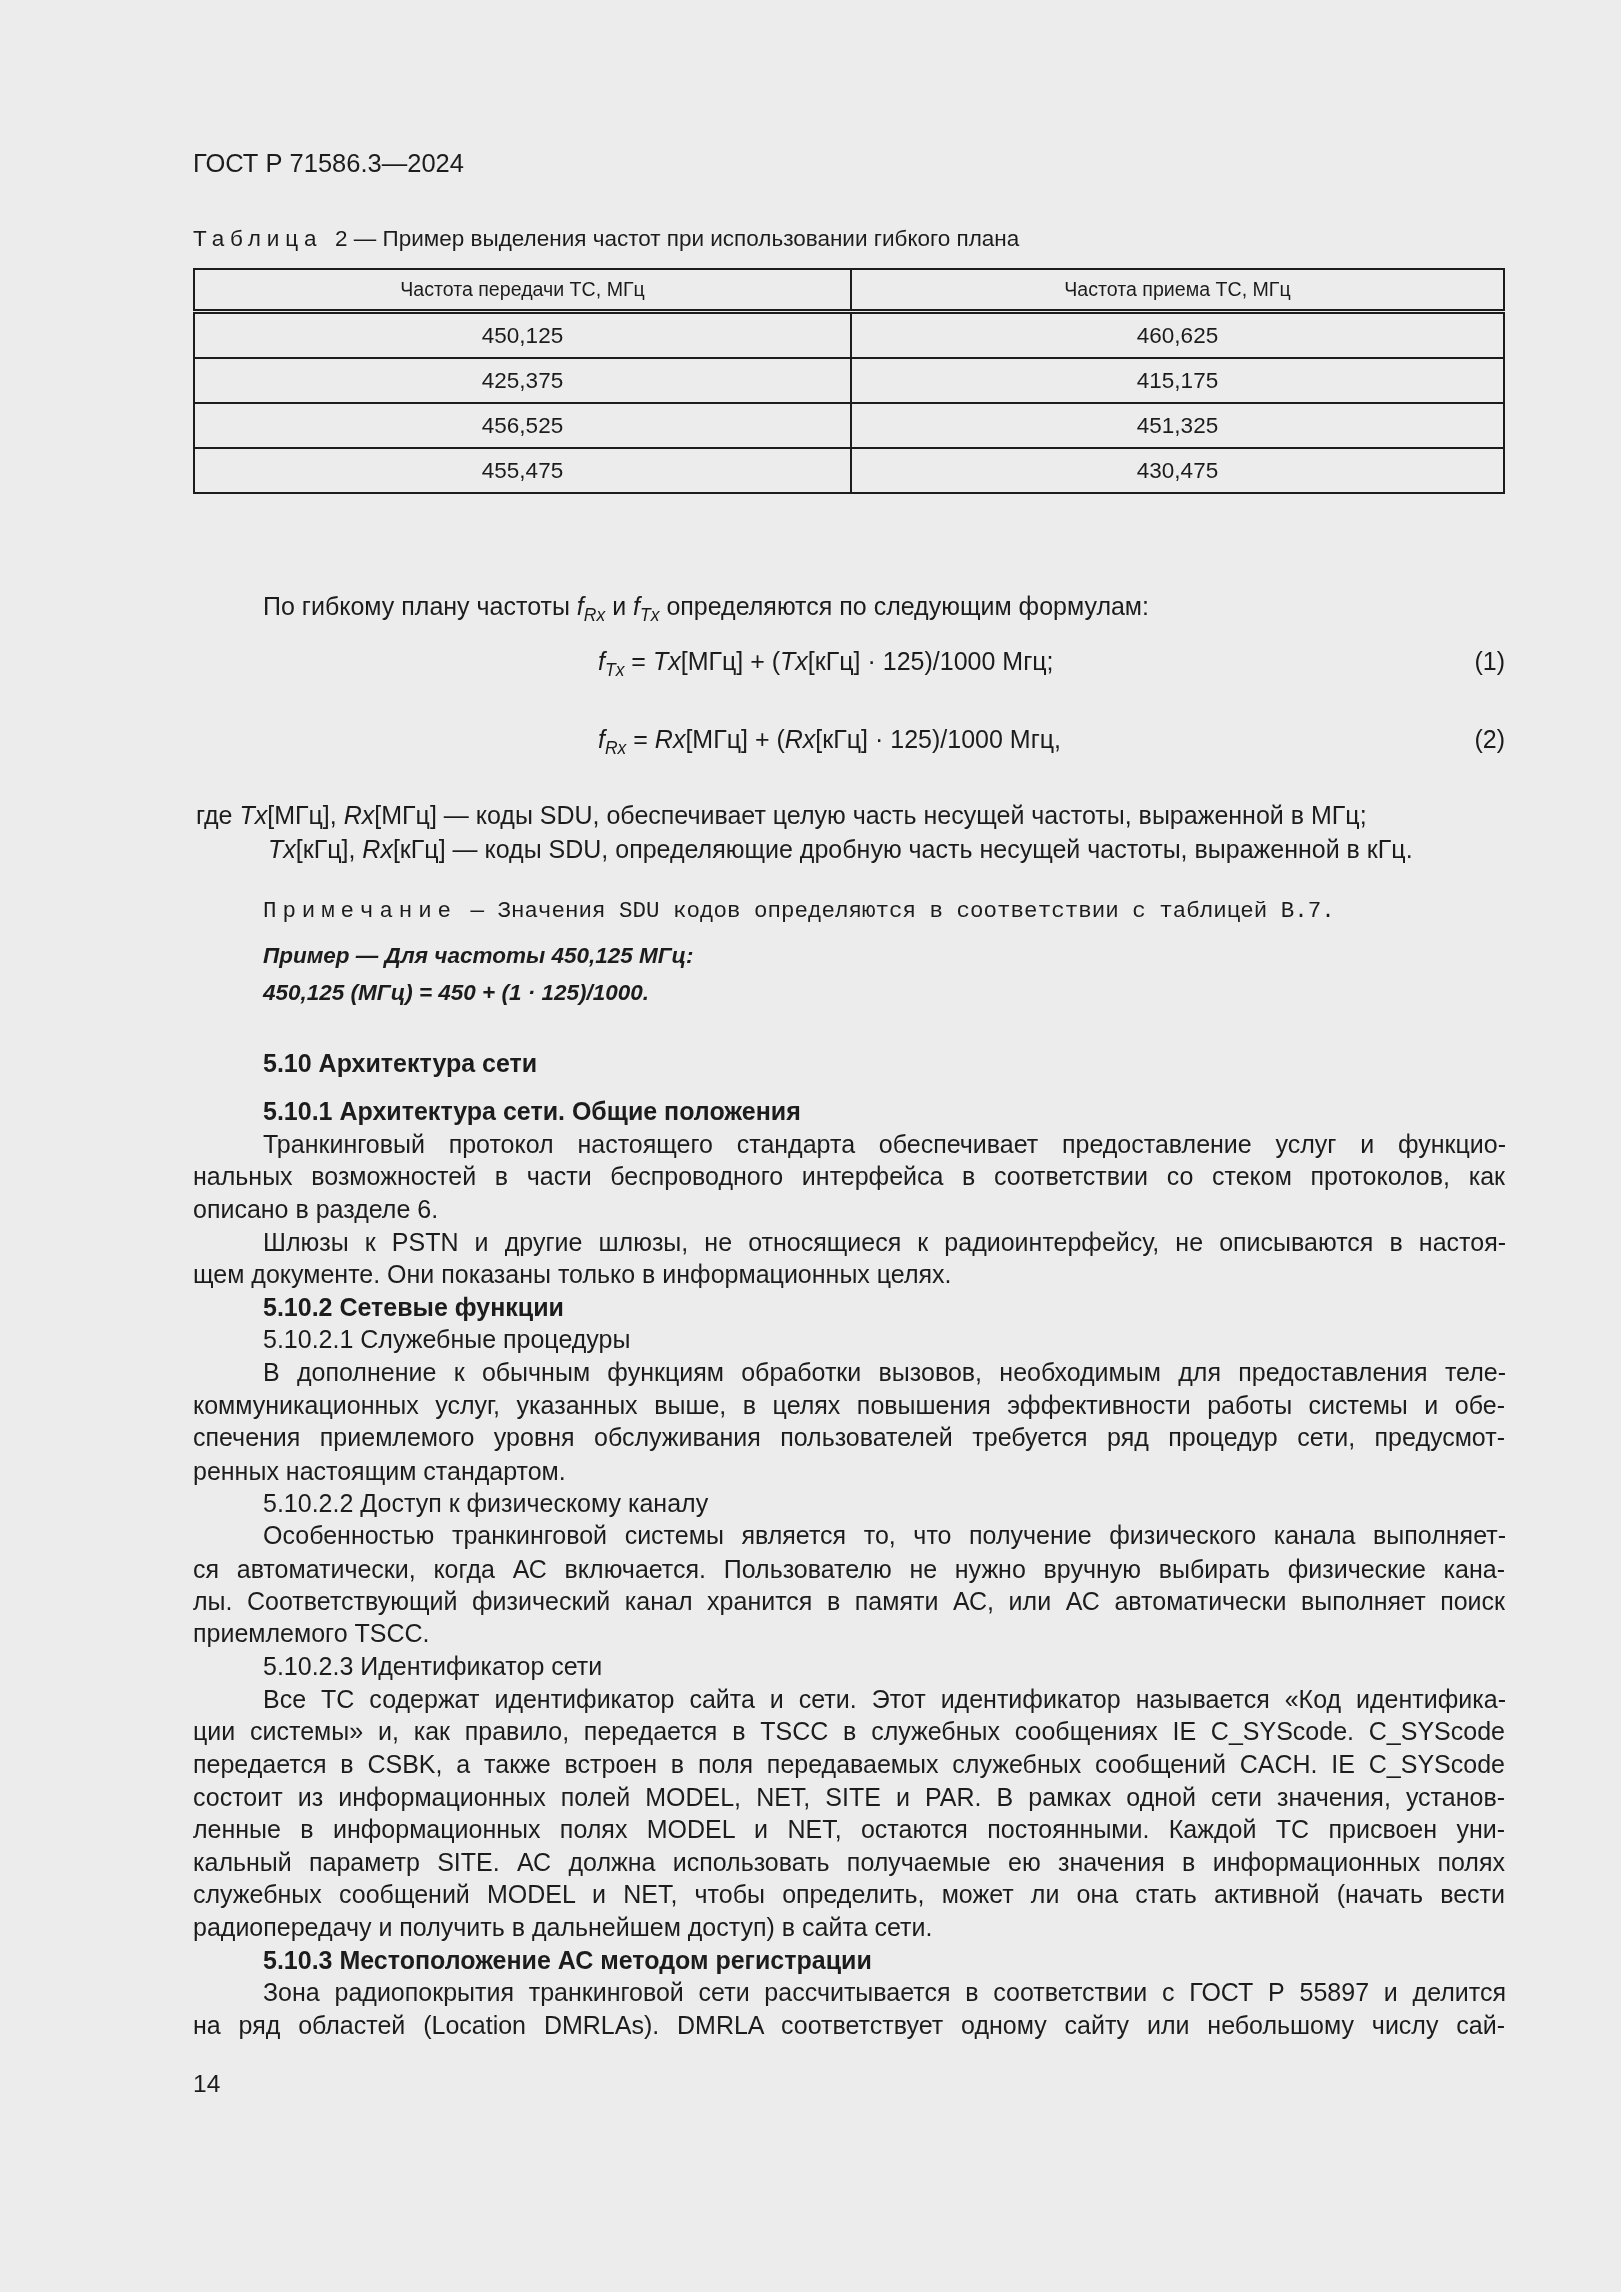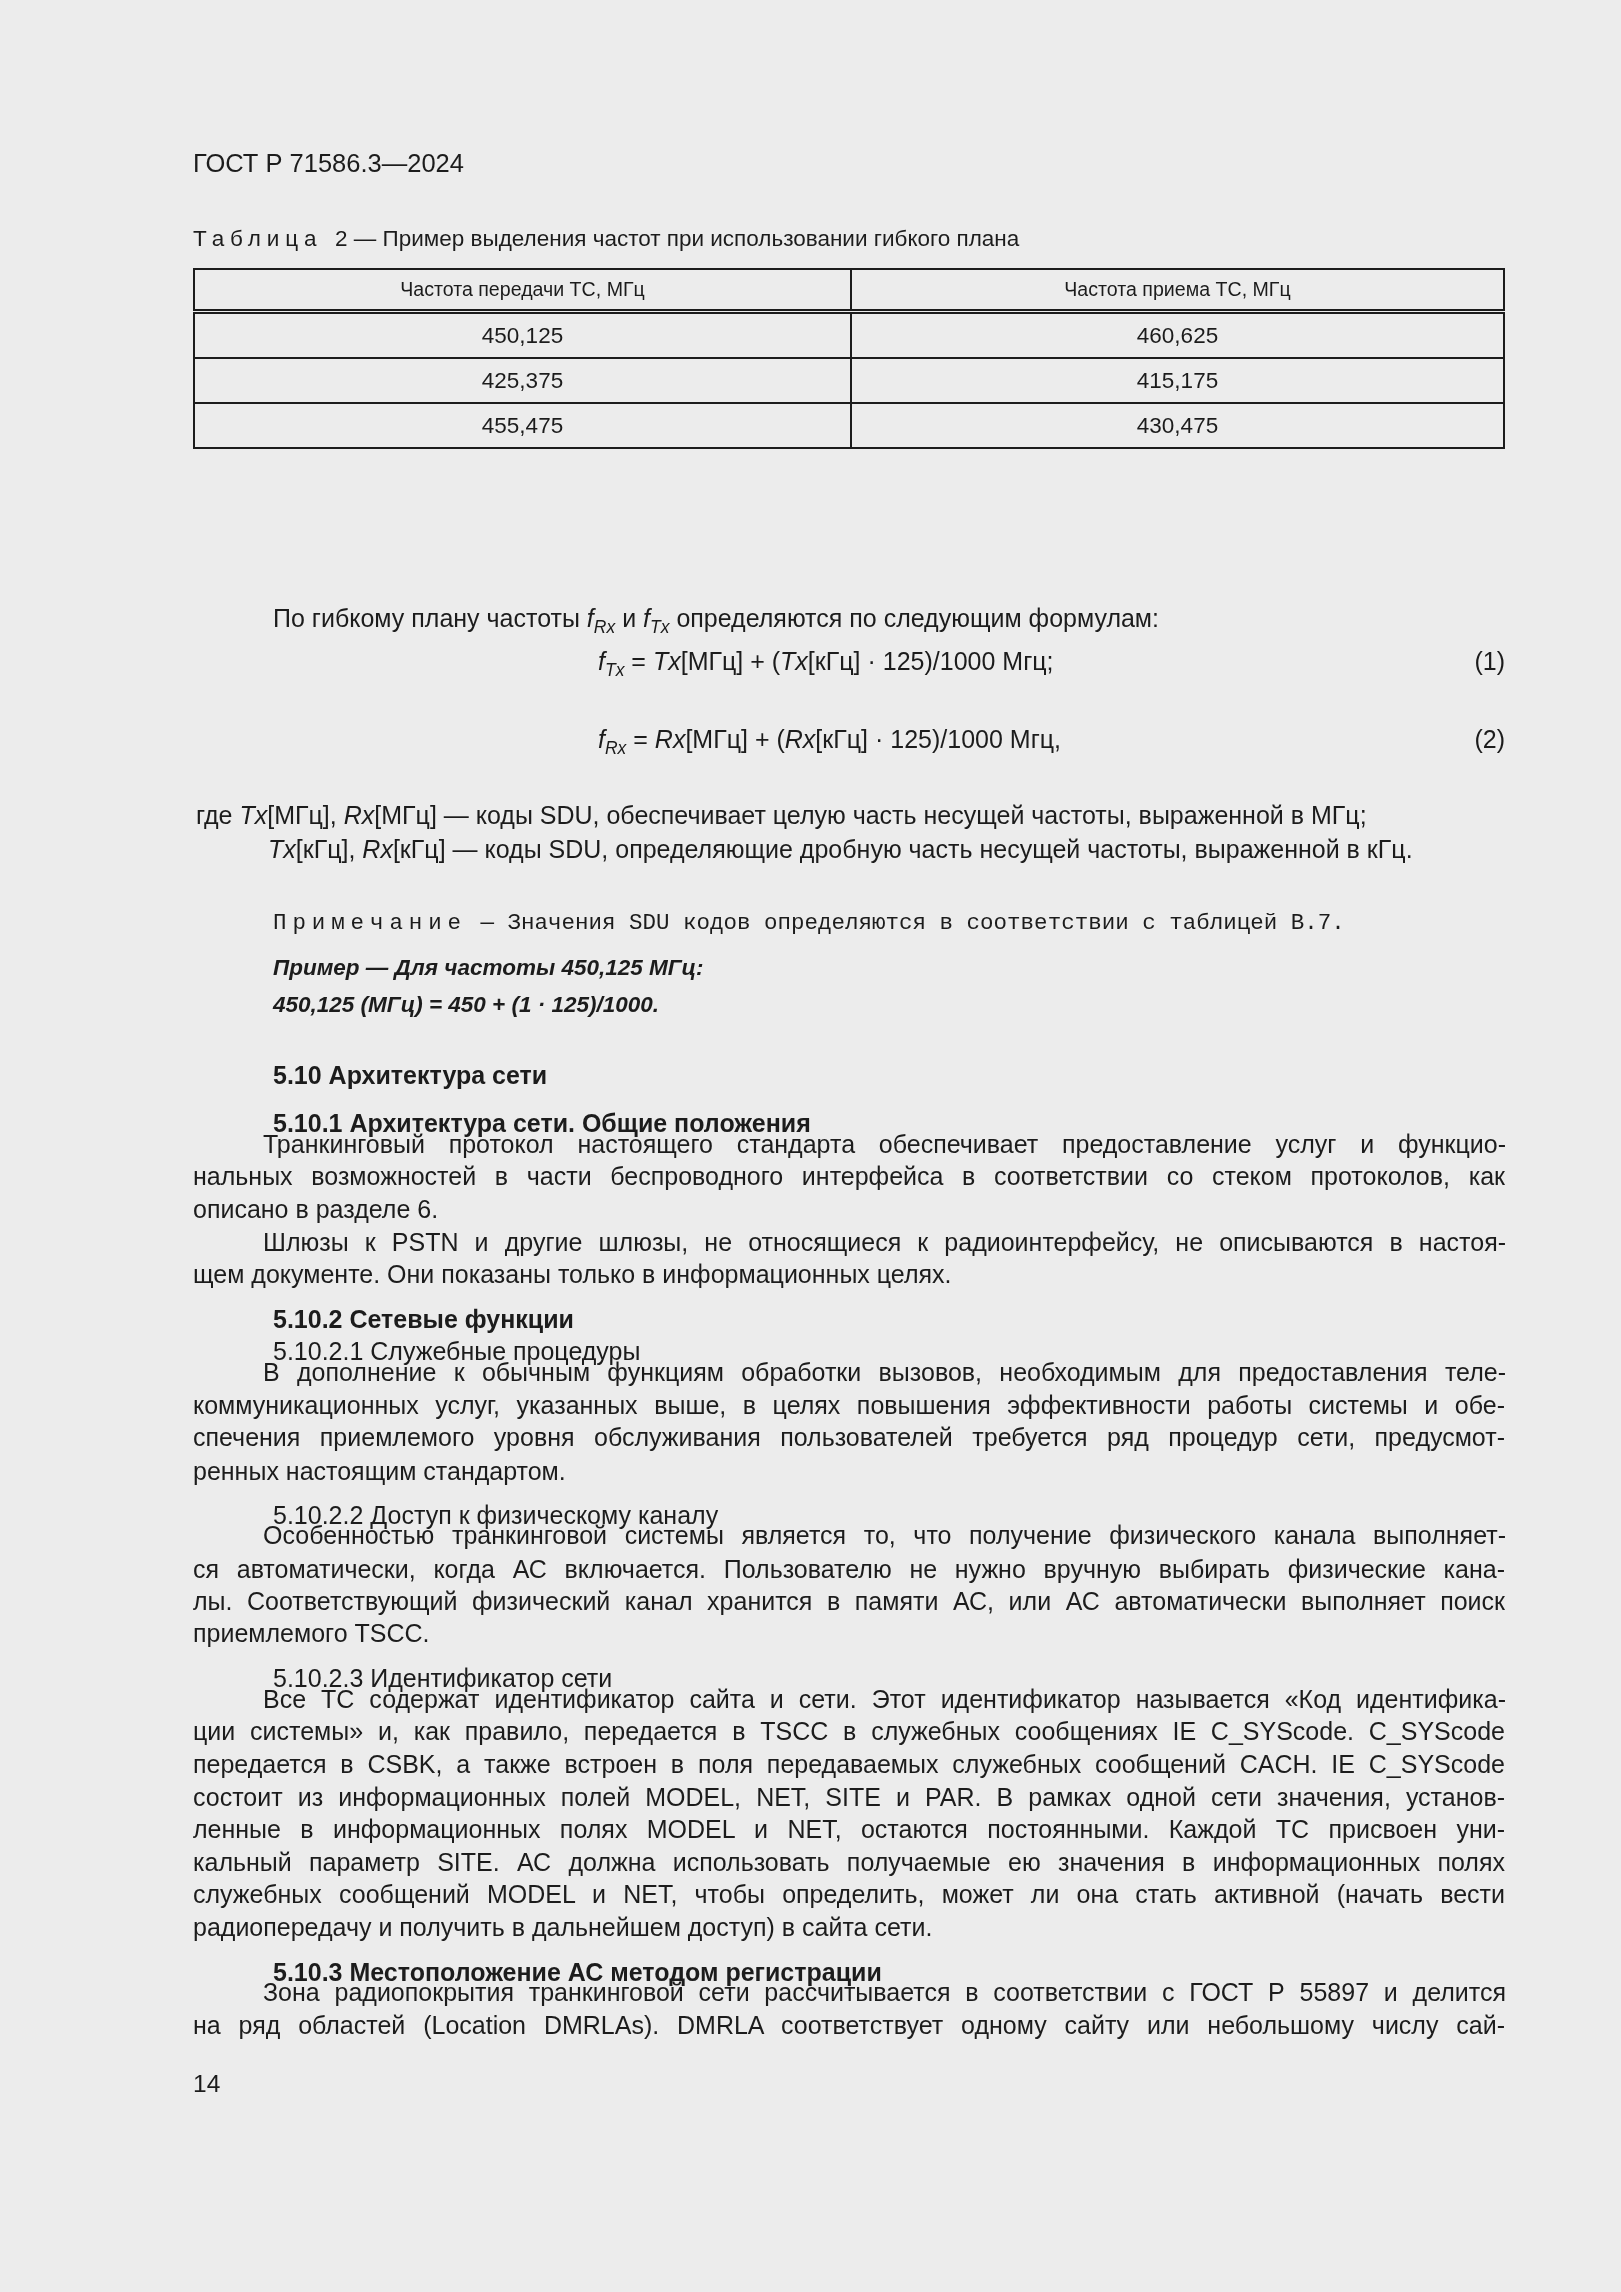--- a/index.html
+++ b/index.html
@@ -1,21 +1,21 @@
 <!DOCTYPE html>
 <html><head>
 <meta charset="utf-8">
 <style>
   html, body { margin:0; padding:0; background:#ececec; }
   body { width:1621px; height:2293px; position:relative; overflow:hidden;
          font-family:"Liberation Sans", sans-serif; color:#1c1c1c; }
   .ln { position:absolute; white-space:nowrap; font-size:25px; line-height:29px; }
   .just { left:193px; width:1312px; text-align:justify; text-align-last:justify; white-space:normal; }
   .justi { left:263px; width:1243px; text-align:justify; text-align-last:justify; white-space:normal; }
-  .ind { left:273px;margin-top:12px; }
+  .ind { left:263px; }
   .hdr { position:absolute; left:193px; top:149px; font-size:25.5px; font-weight:normal; }
   .cap { position:absolute; left:193px; top:226px; font-size:22.5px; }
   .sp { letter-spacing:5.9px; }
   table.t { position:absolute; left:193px; top:268px; width:1312px; border-collapse:collapse; }
   table.t td { border:2.9px solid #1c1c1c; text-align:center; font-size:22.5px; height:43px; padding:0; }
   table.t tr.head td { font-size:19.6px; height:39px; border-bottom:5.9px double #1c1c1c; }
   table.t td.l { width:655px;margin-top:38px; }
   .it { font-style:italic; }
   sub { font-size:70%; vertical-align:-5.9px; line-height:0; }
   .b { font-weight:bold; }
@@ -37,20 +37,24 @@
     <td class="l">Частота передачи ТС, МГц</td>
     <td>Частота приема ТС, МГц</td>
   </tr>
   <tr>
         <td class="l">450,125</td>
         <td>460,625</td>
       </tr>
   <tr>
         <td class="l">425,375</td>
         <td>415,175</td>
+      </tr>
+  <tr>
+        <td class="l">456,525</td>
+        <td>451,325</td>
       </tr>
   <tr>
         <td class="l">455,475</td>
         <td>430,475</td>
       </tr>
 </tbody>
   </table>
 
 <div class="ln ind" style="top:592px"><span>По гибкому плану частоты </span><span class="it">f</span><sub class="it">Rx</sub><span> и </span><span class="it">f</span><sub class="it">Tx</sub><span> определяются по следующим формулам:</span></div>
 

